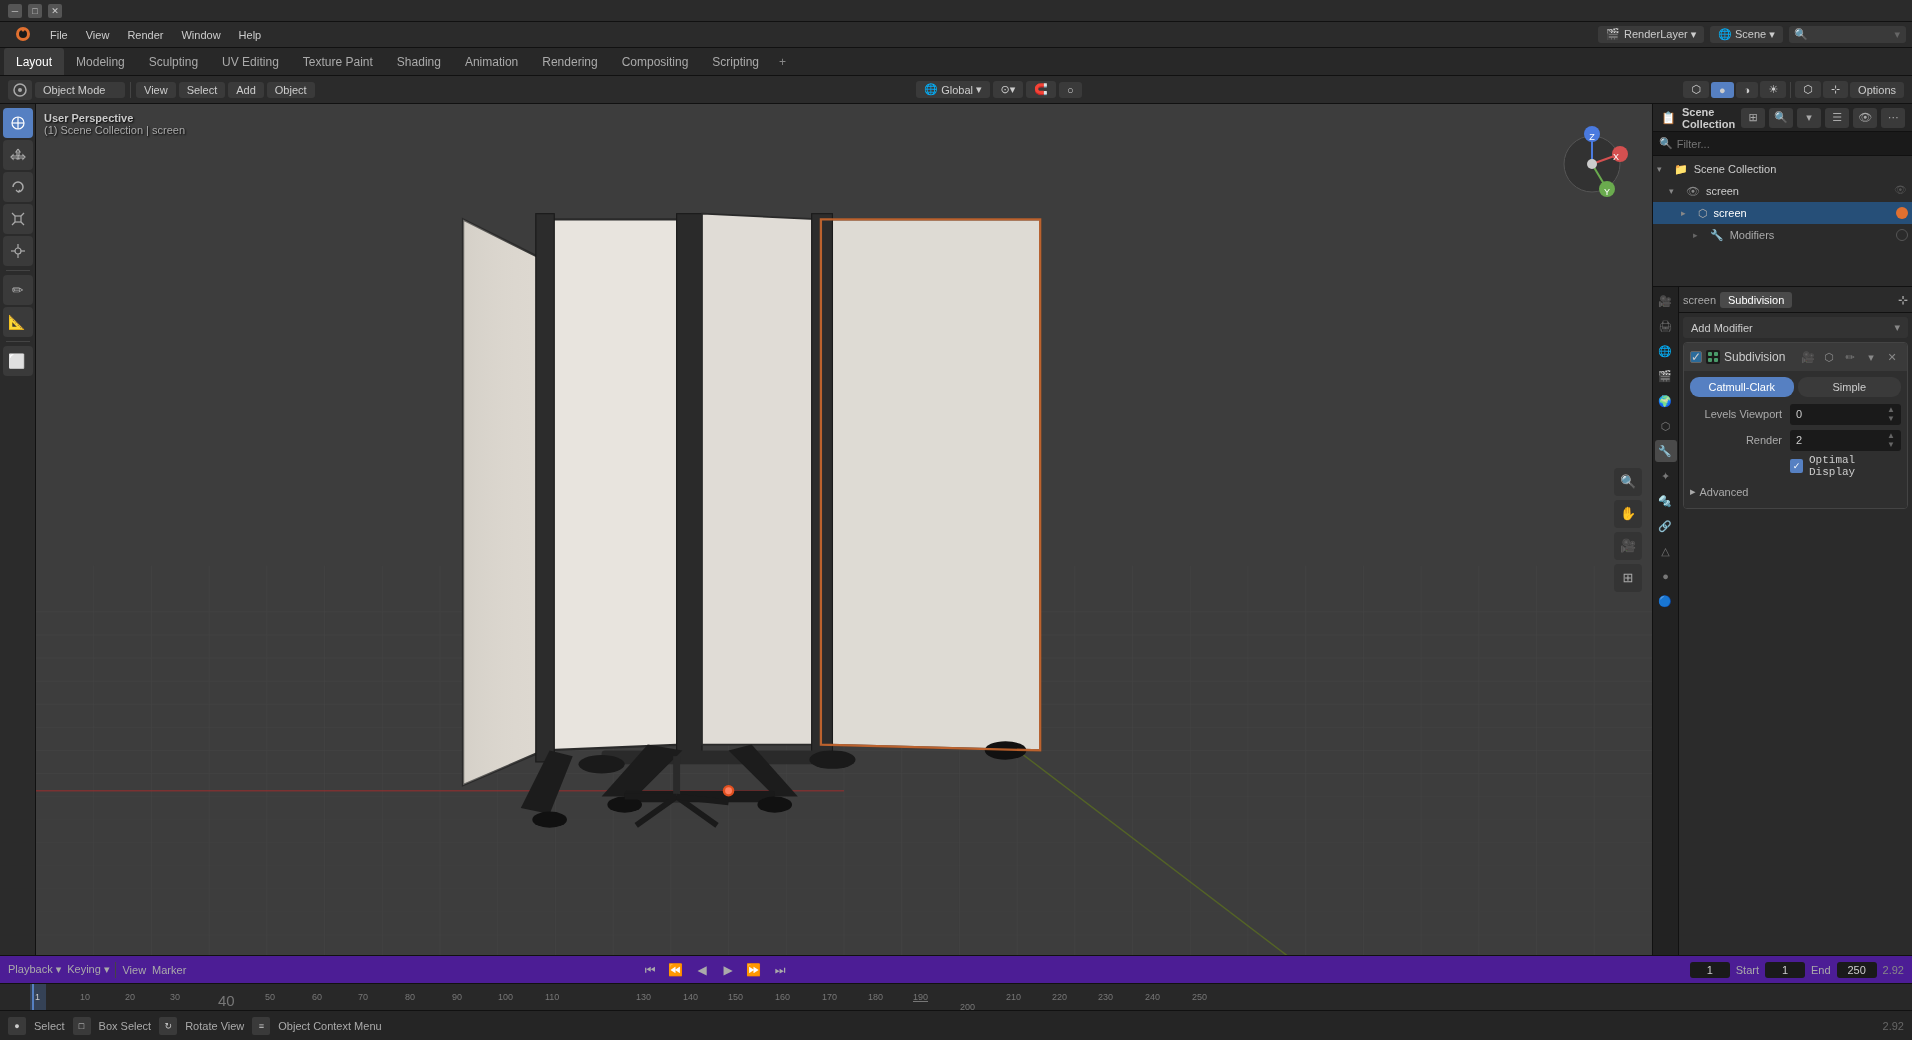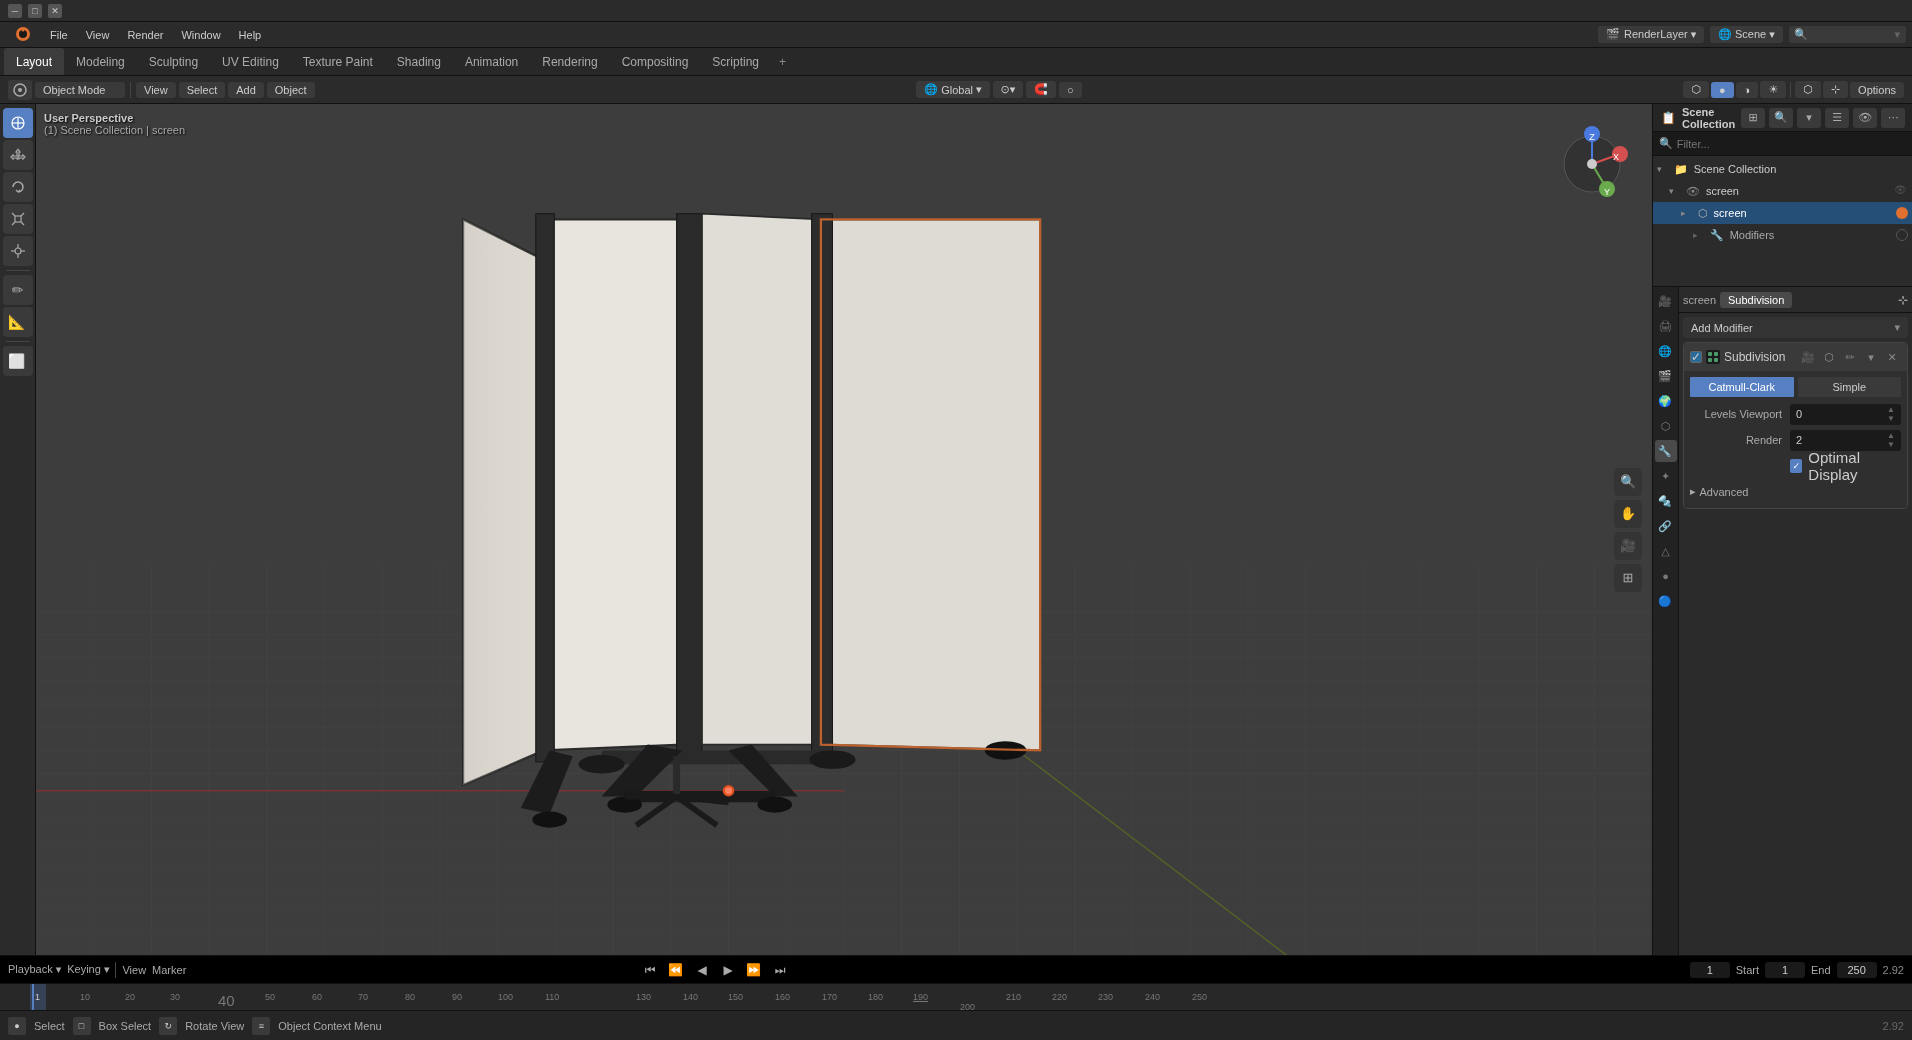--- a/index.html
+++ b/index.html
@@ -330,21 +330,21 @@
 
     .mod-type-row {
       display: flex;
       gap: 4px;
       margin-bottom: 6px;
     }
     .mod-type-btn {
       flex: 1;
       padding: 4px 0;
       text-align: center;
-      border-radius: 1px;
+      border-radius: 9px;
       cursor: pointer;
       font-size: 11px;
       color: #ccc;
     }
     .mod-type-btn.active {
       background: #5680c2;
       color: #fff;
     }
     .mod-type-btn:not(.active) {
       background: #3a3a3a;
@@ -393,22 +393,23 @@
       background: #5680c2;
       border-radius: 2px;
       display: flex; align-items: center; justify-content: center;
       cursor: pointer;
       font-size: 9px;
       color: #fff;
       margin-left: 100px;
       margin-right: 6px;
     }
     .mod-cb-label {
-      font-size: 15px;
-      color: #ccc;
+      font-size: 11px;
+      color: #ccc;
+      font-family: Liberation Mono, monospace;
     }
 
     .mod-advanced-toggle {
       display: flex;
       align-items: center;
       gap: 4px;
       padding: 4px 0;
       cursor: pointer;
       font-size: 11px;
       color: #aaa;
@@ -992,21 +993,21 @@
 
       </div>
     </div>
 
   </div>
 
 </div>
 
 <div id="timeline-area" style="height:55px;background:#252525;border-top:1px solid #111;position:relative;">
 
-  <div id="timeline-controls" style="height:28px;background:#000000;display:flex;align-items:center;padding:0 8px;gap:6px;border-bottom:1px solid #111;">
+  <div id="timeline-controls" style="height:28px;background:#4c1d95;display:flex;align-items:center;padding:0 8px;gap:6px;border-bottom:1px solid #111;">
     <div class="tl-ctrl">Playback ▾</div>
     <div class="tl-ctrl">Keying ▾</div>
     <div class="tl-sep"></div>
     <div class="tl-ctrl">View</div>
     <div class="tl-ctrl">Marker</div>
 
     <div class="tl-playback" style="margin:0 auto;">
       <div class="tl-btn">⏮</div>
       <div class="tl-btn">⏪</div>
       <div class="tl-btn">◀</div>

